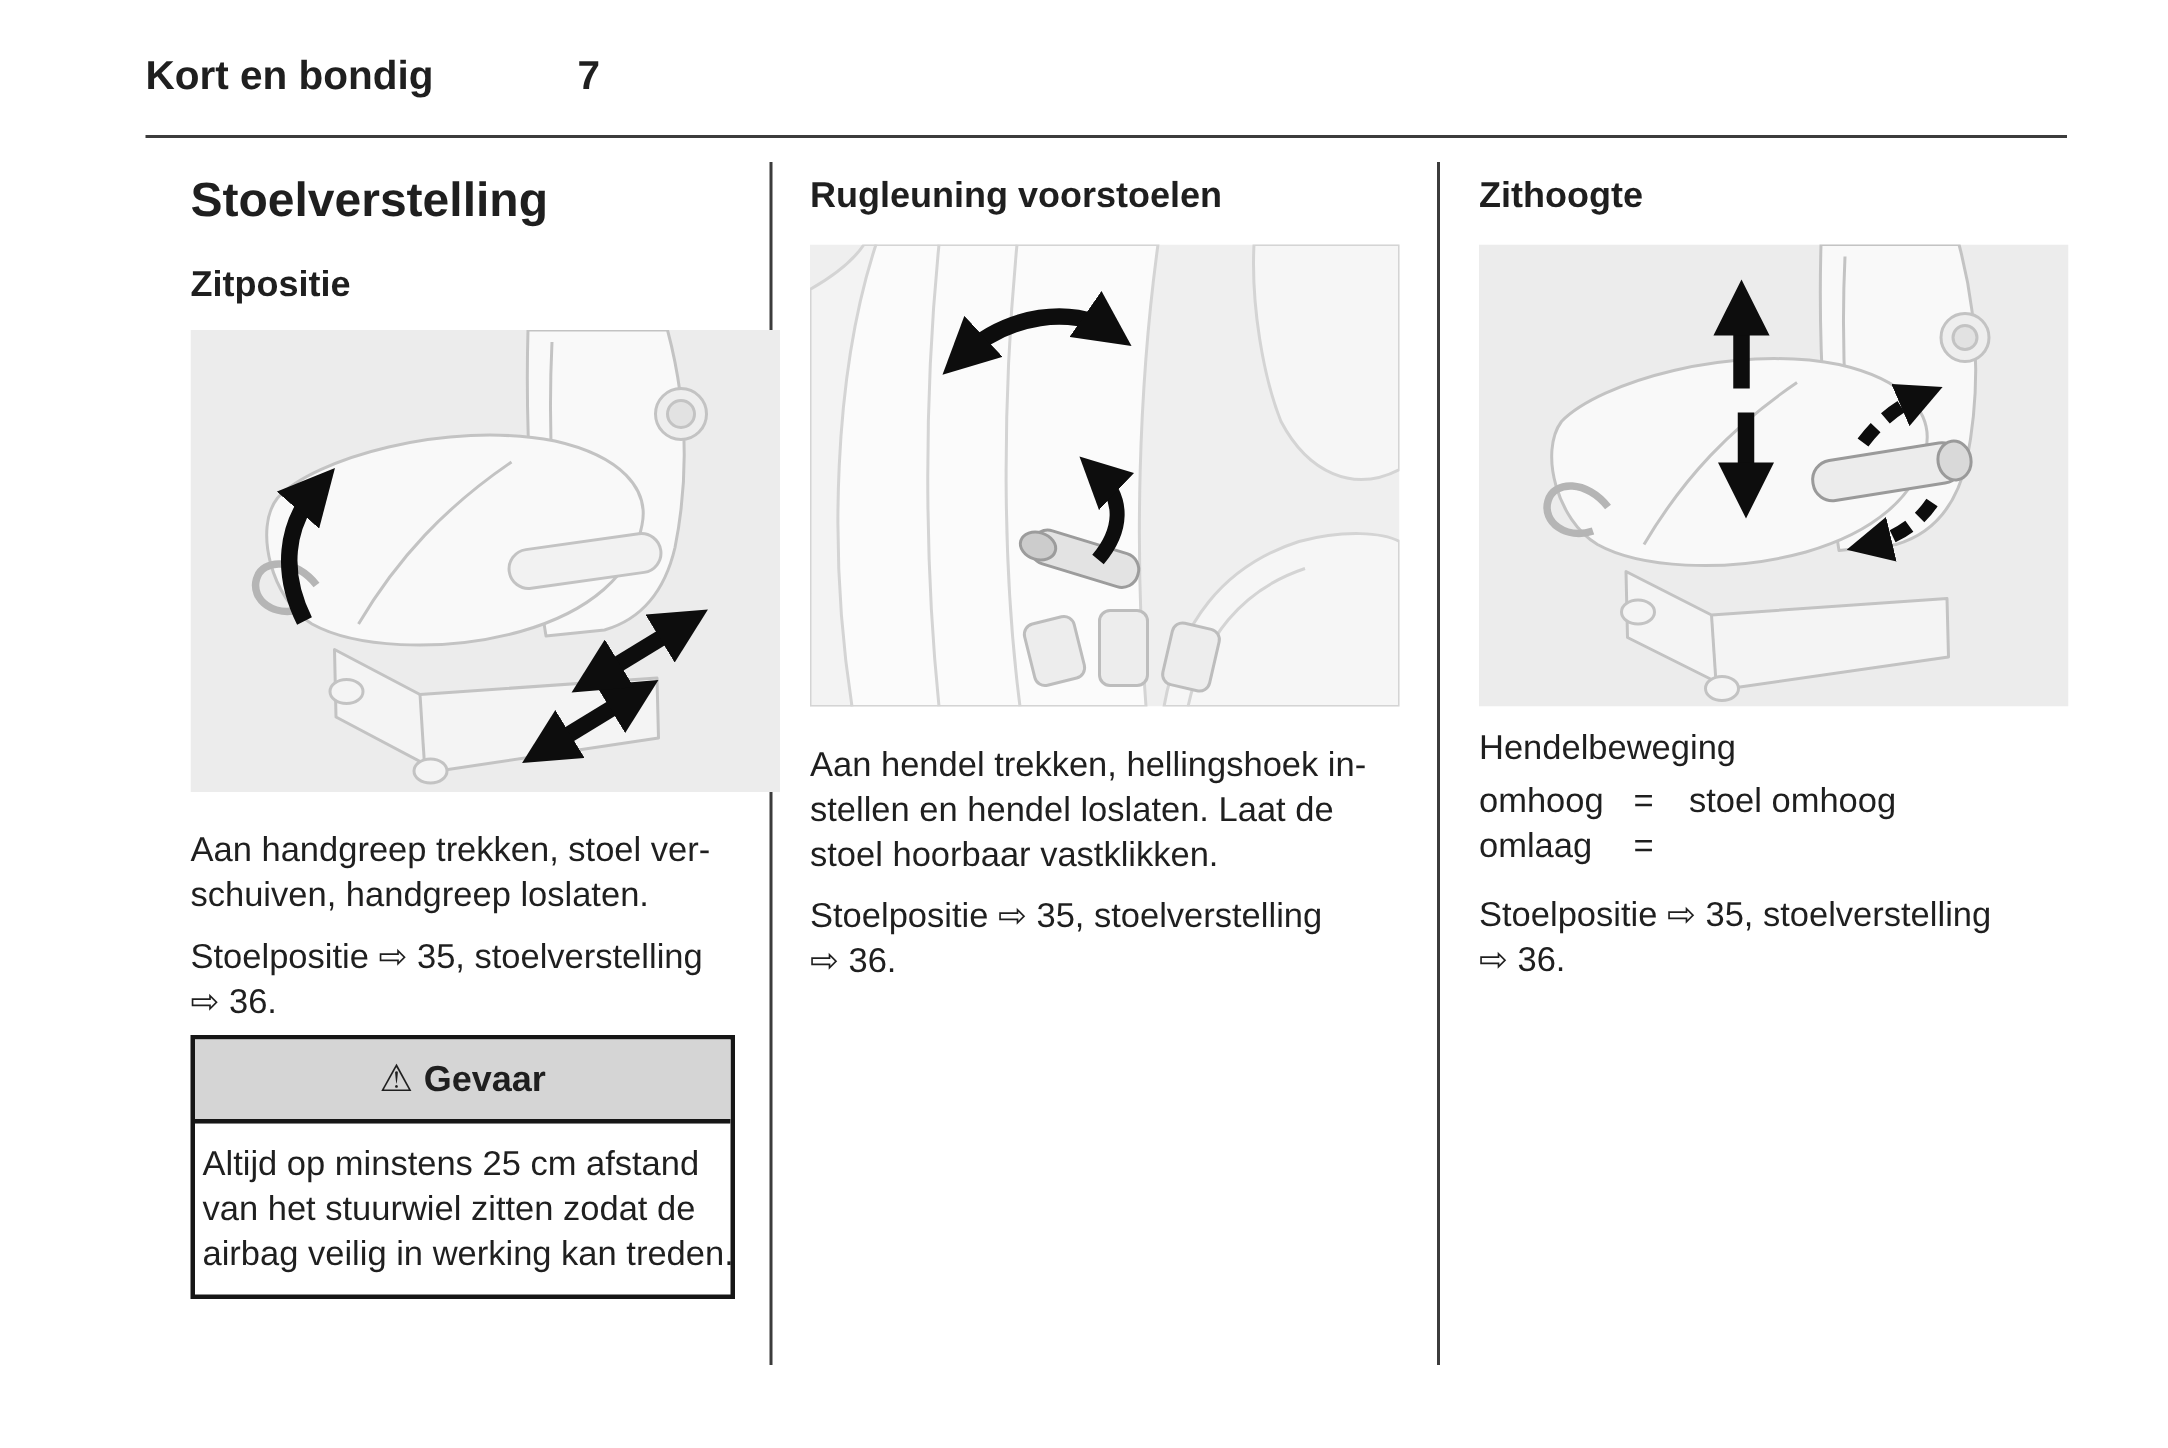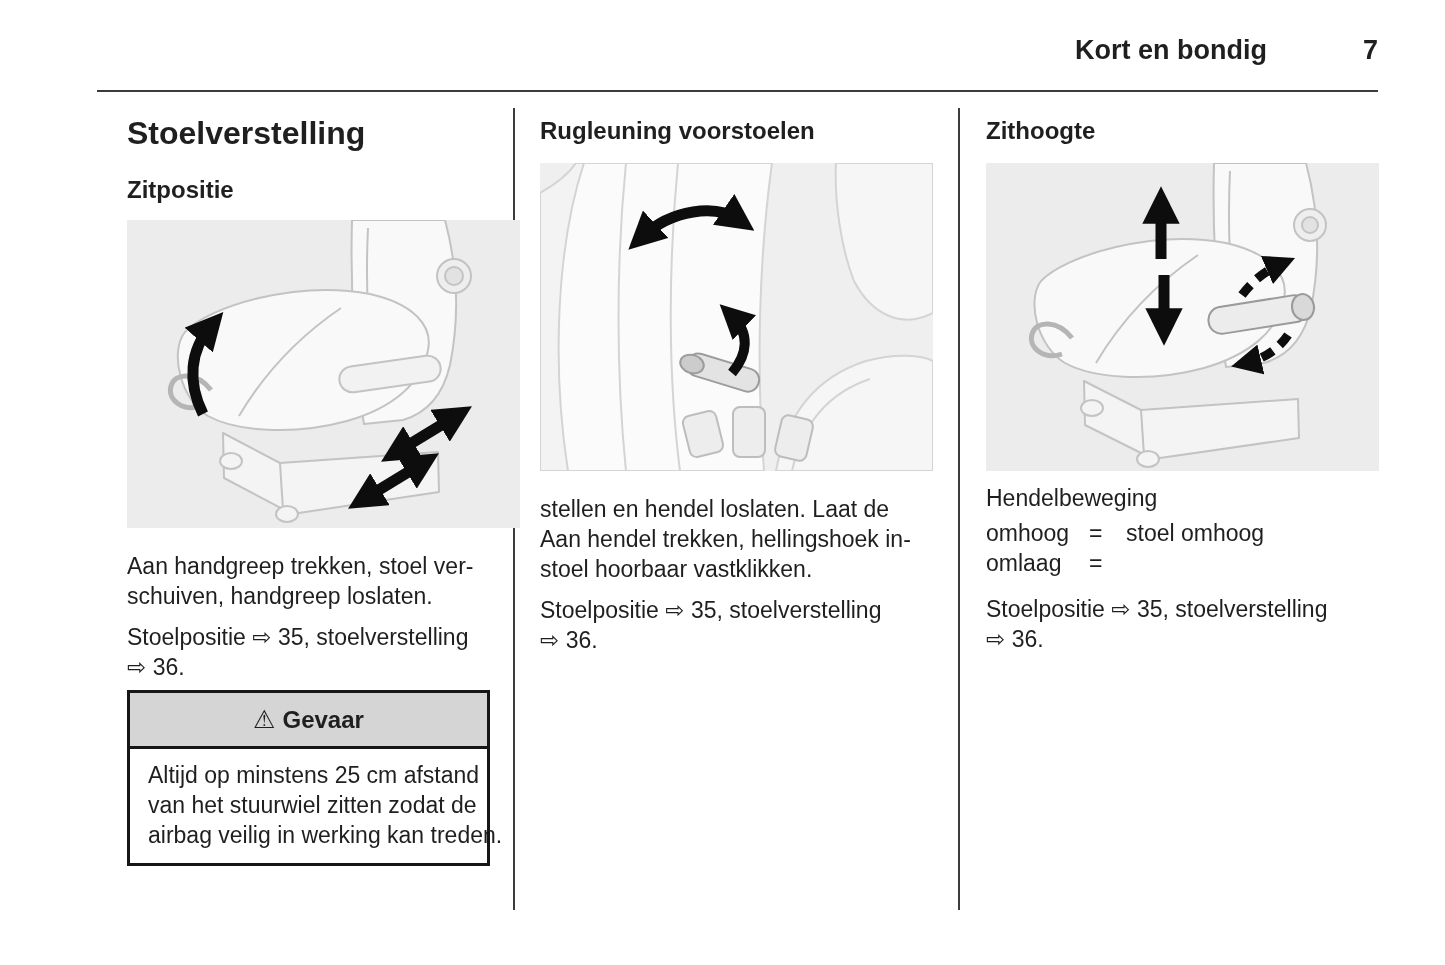--- a/index.html
+++ b/index.html
@@ -3,21 +3,21 @@
 <meta charset="utf-8">
 <style>
   * { margin:0; padding:0; box-sizing:border-box; }
   html,body { background:#ffffff; }
   .page {
     position:relative; width:1445px; height:965px; background:#ffffff;
     font-family:"Liberation Sans","DejaVu Sans",sans-serif; color:#1f1f1f; overflow:hidden;
   }
   .header {
     position:absolute; top:34px; left:97px; width:1281px;
-    display:flex; justify-content:flex-end; align-items:baseline;
+    display:flex; align-items:baseline;
     font-weight:bold; font-size:27px; line-height:32px;
   }
   .header-page { margin-left:96px; }
   .rule { position:absolute; left:97px; top:90px; width:1281px; height:2px; background:#3c3c3c; }
   .divider { position:absolute; top:108px; width:2px; height:802px; background:#3c3c3c; }
   .d1 { left:513px; } .d2 { left:958px; }
 
   .col { position:absolute; top:110px; width:393px; }
   .col1 { left:97px;margin-left:30px; } .col2 { left:540px; } .col3 { left:986px; }
 
@@ -36,21 +36,21 @@
   .lever-label { font-size:23px; line-height:30px; margin-top:12px; }
   .lever-table { margin-top:5px; font-size:23px; line-height:30px; }
   .lever-row { display:grid; grid-template-columns:103px 37px auto; }
 
   .warning { margin-top:8px; width:363px; border:3px solid #161616; background:#ffffff; }
   .warning-head {
     background:#d5d5d5; border-bottom:3px solid #161616; text-align:center;
     font-weight:bold; font-size:24px; line-height:28px; padding:12px 0;
   }
   .warning-icon { font-weight:normal; font-size:25px; margin-right:7px; }
-  .warning-body { padding:11px 18px 13px; font-size:23px; line-height:30px; }
+  .warning-body { padding:11px 5px 13px; font-size:23px; line-height:30px; }
 </style>
 </head>
 <body>
 
 <div class="page">
 
   <div class="header">
     <span class="header-title">Kort en bondig</span>
     <span class="header-page">7</span>
   </div>
@@ -141,22 +141,22 @@
           <ellipse cx="152" cy="201" rx="12" ry="9" transform="rotate(17 152 201)" fill="#cccccc" stroke="#9c9c9c"></ellipse>
         </g>
         <g fill="none" stroke="#0d0d0d">
           <path d="M102,74 C132,46 176,41 199,57" stroke-width="11" marker-start="url(#ah2)" marker-end="url(#ah2)"></path>
           <path d="M192,210 C208,191 210,170 192,153" stroke-width="10" marker-end="url(#ah2)"></path>
         </g>
       </svg>
     </div>
 
     <p class="body">
+      <span class="ln">Aan hendel trekken, hellingshoek in-</span>
       <span class="ln">stellen en hendel loslaten. Laat de</span>
-      <span class="ln">Aan hendel trekken, hellingshoek in-</span>
       <span class="ln">stoel hoorbaar vastklikken.</span>
     </p>
     <p class="body ref">
       <span class="ln">Stoelpositie ⇨ 35, stoelverstelling</span>
       <span class="ln">⇨ 36.</span>
     </p>
   </section>
 
   <section class="col col3">
     <h2 class="h2">Zithoogte</h2>

